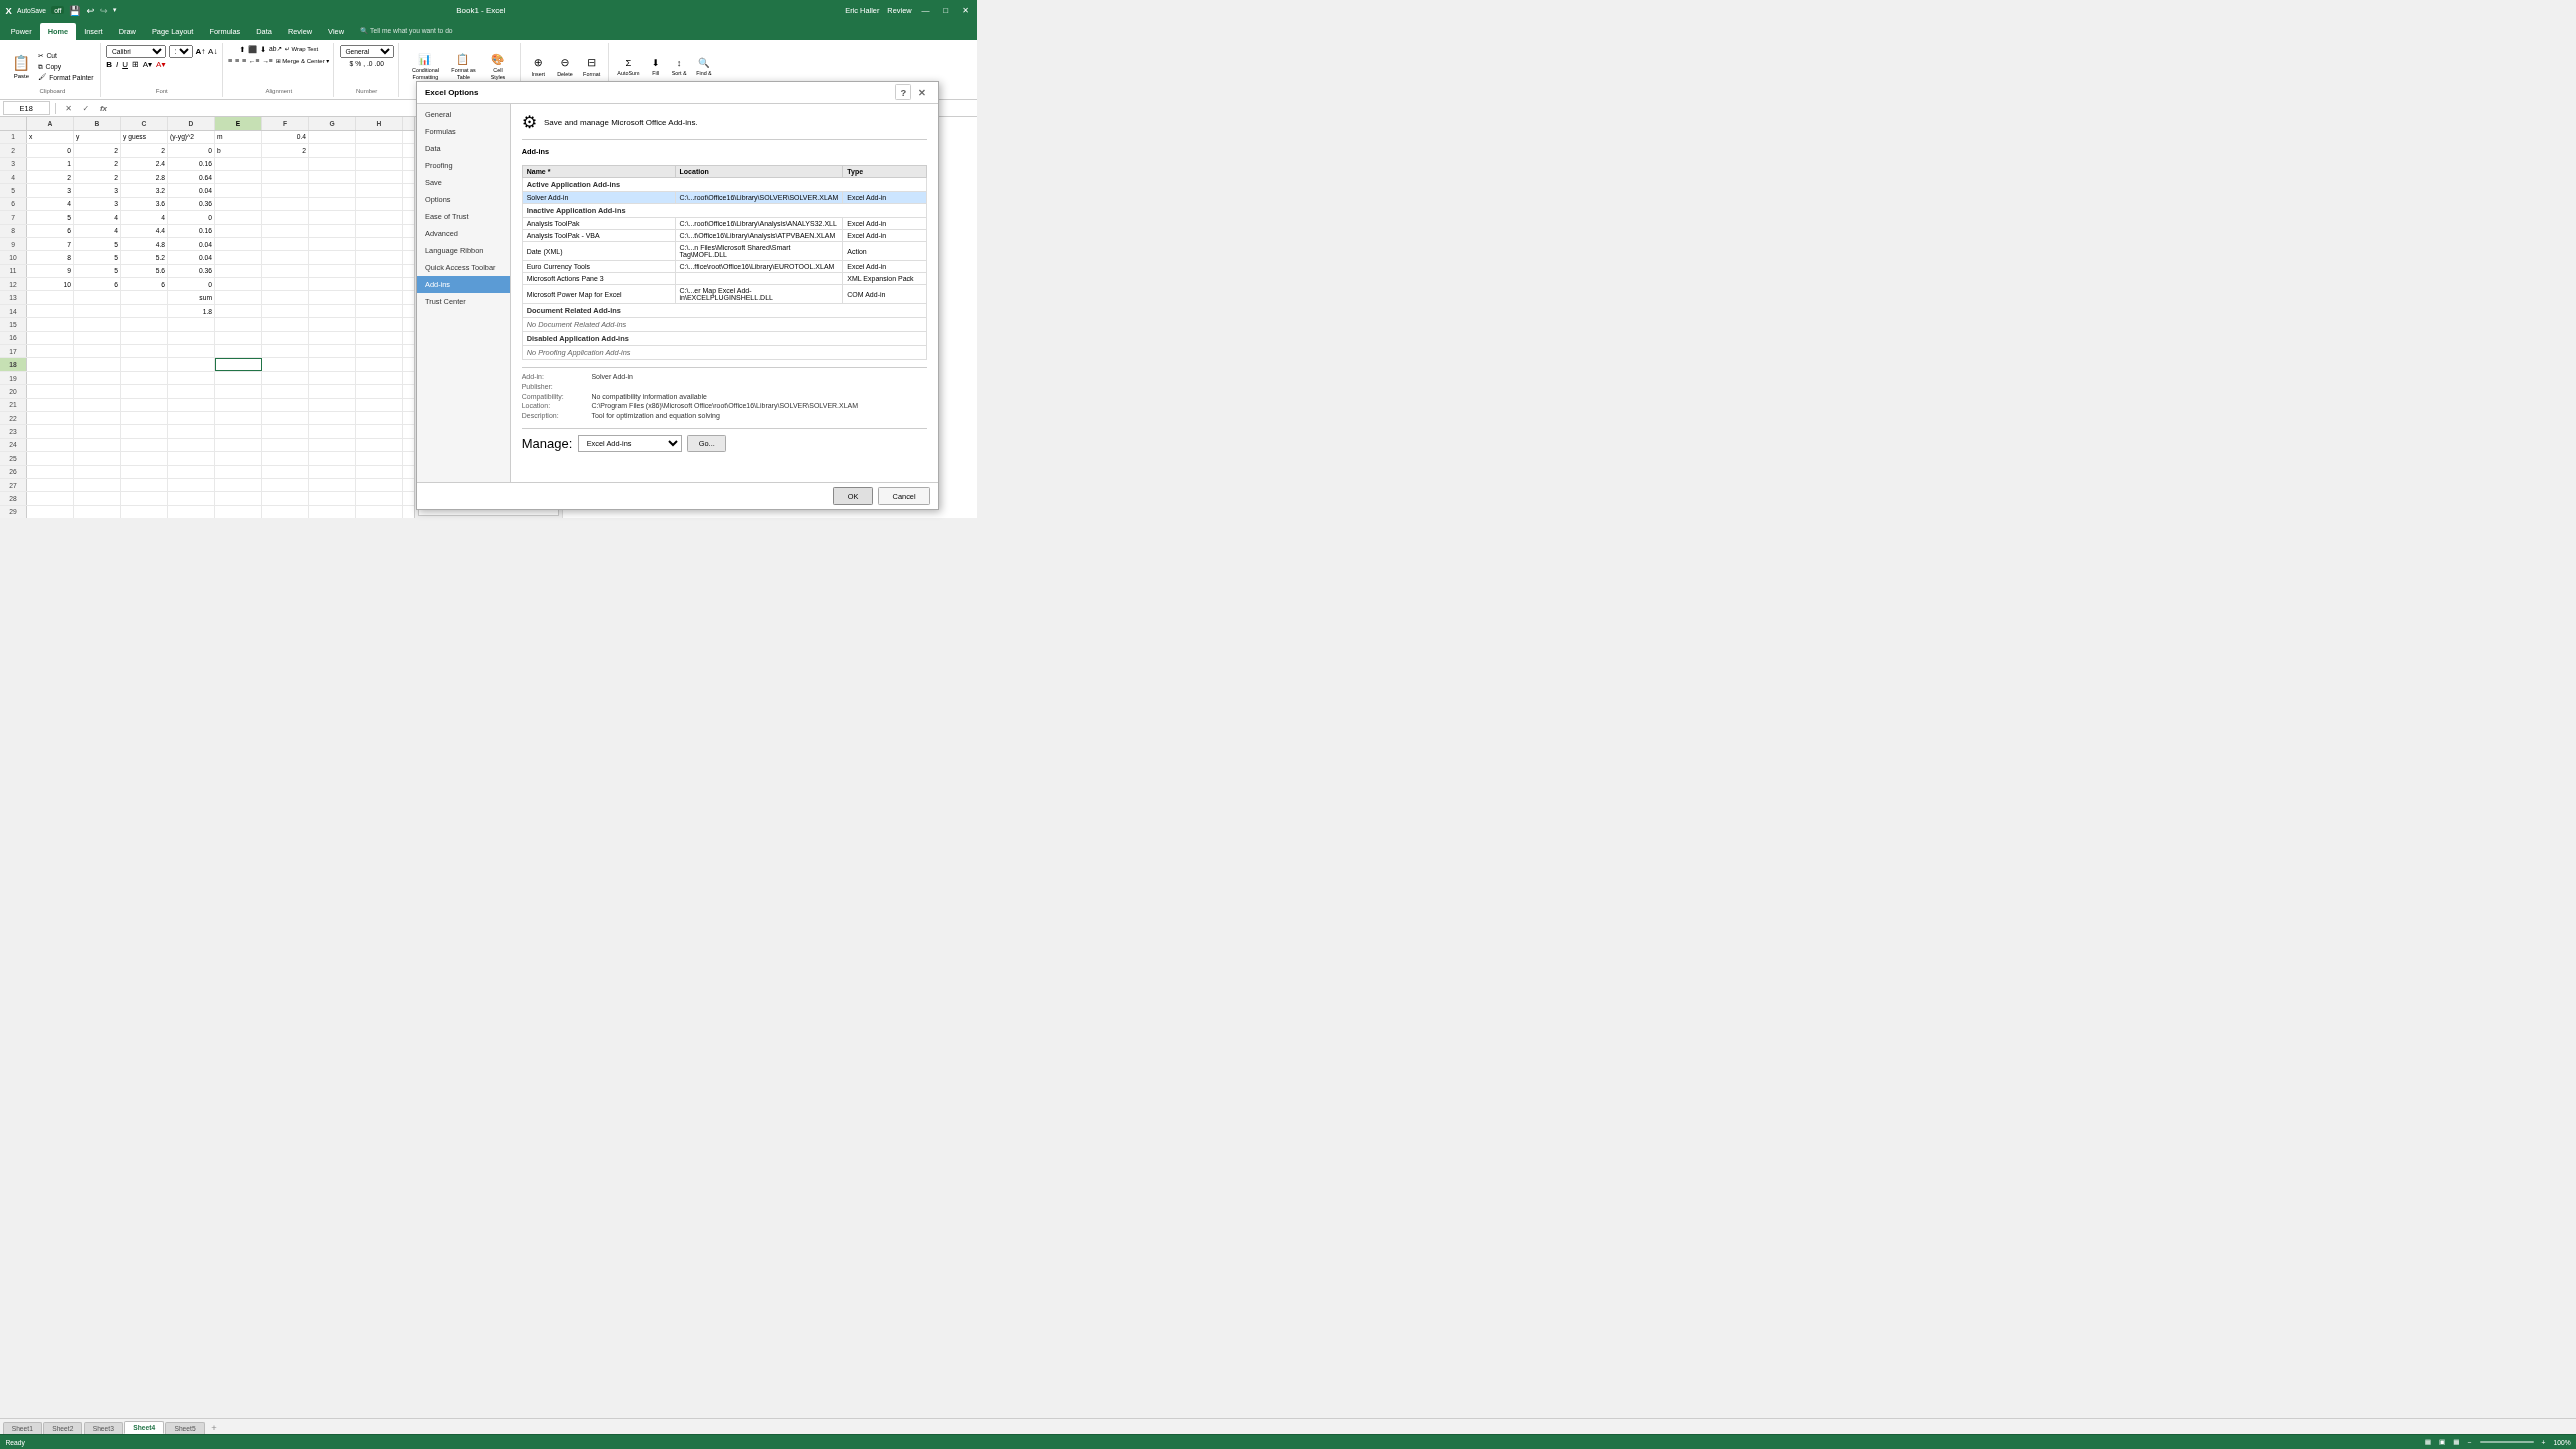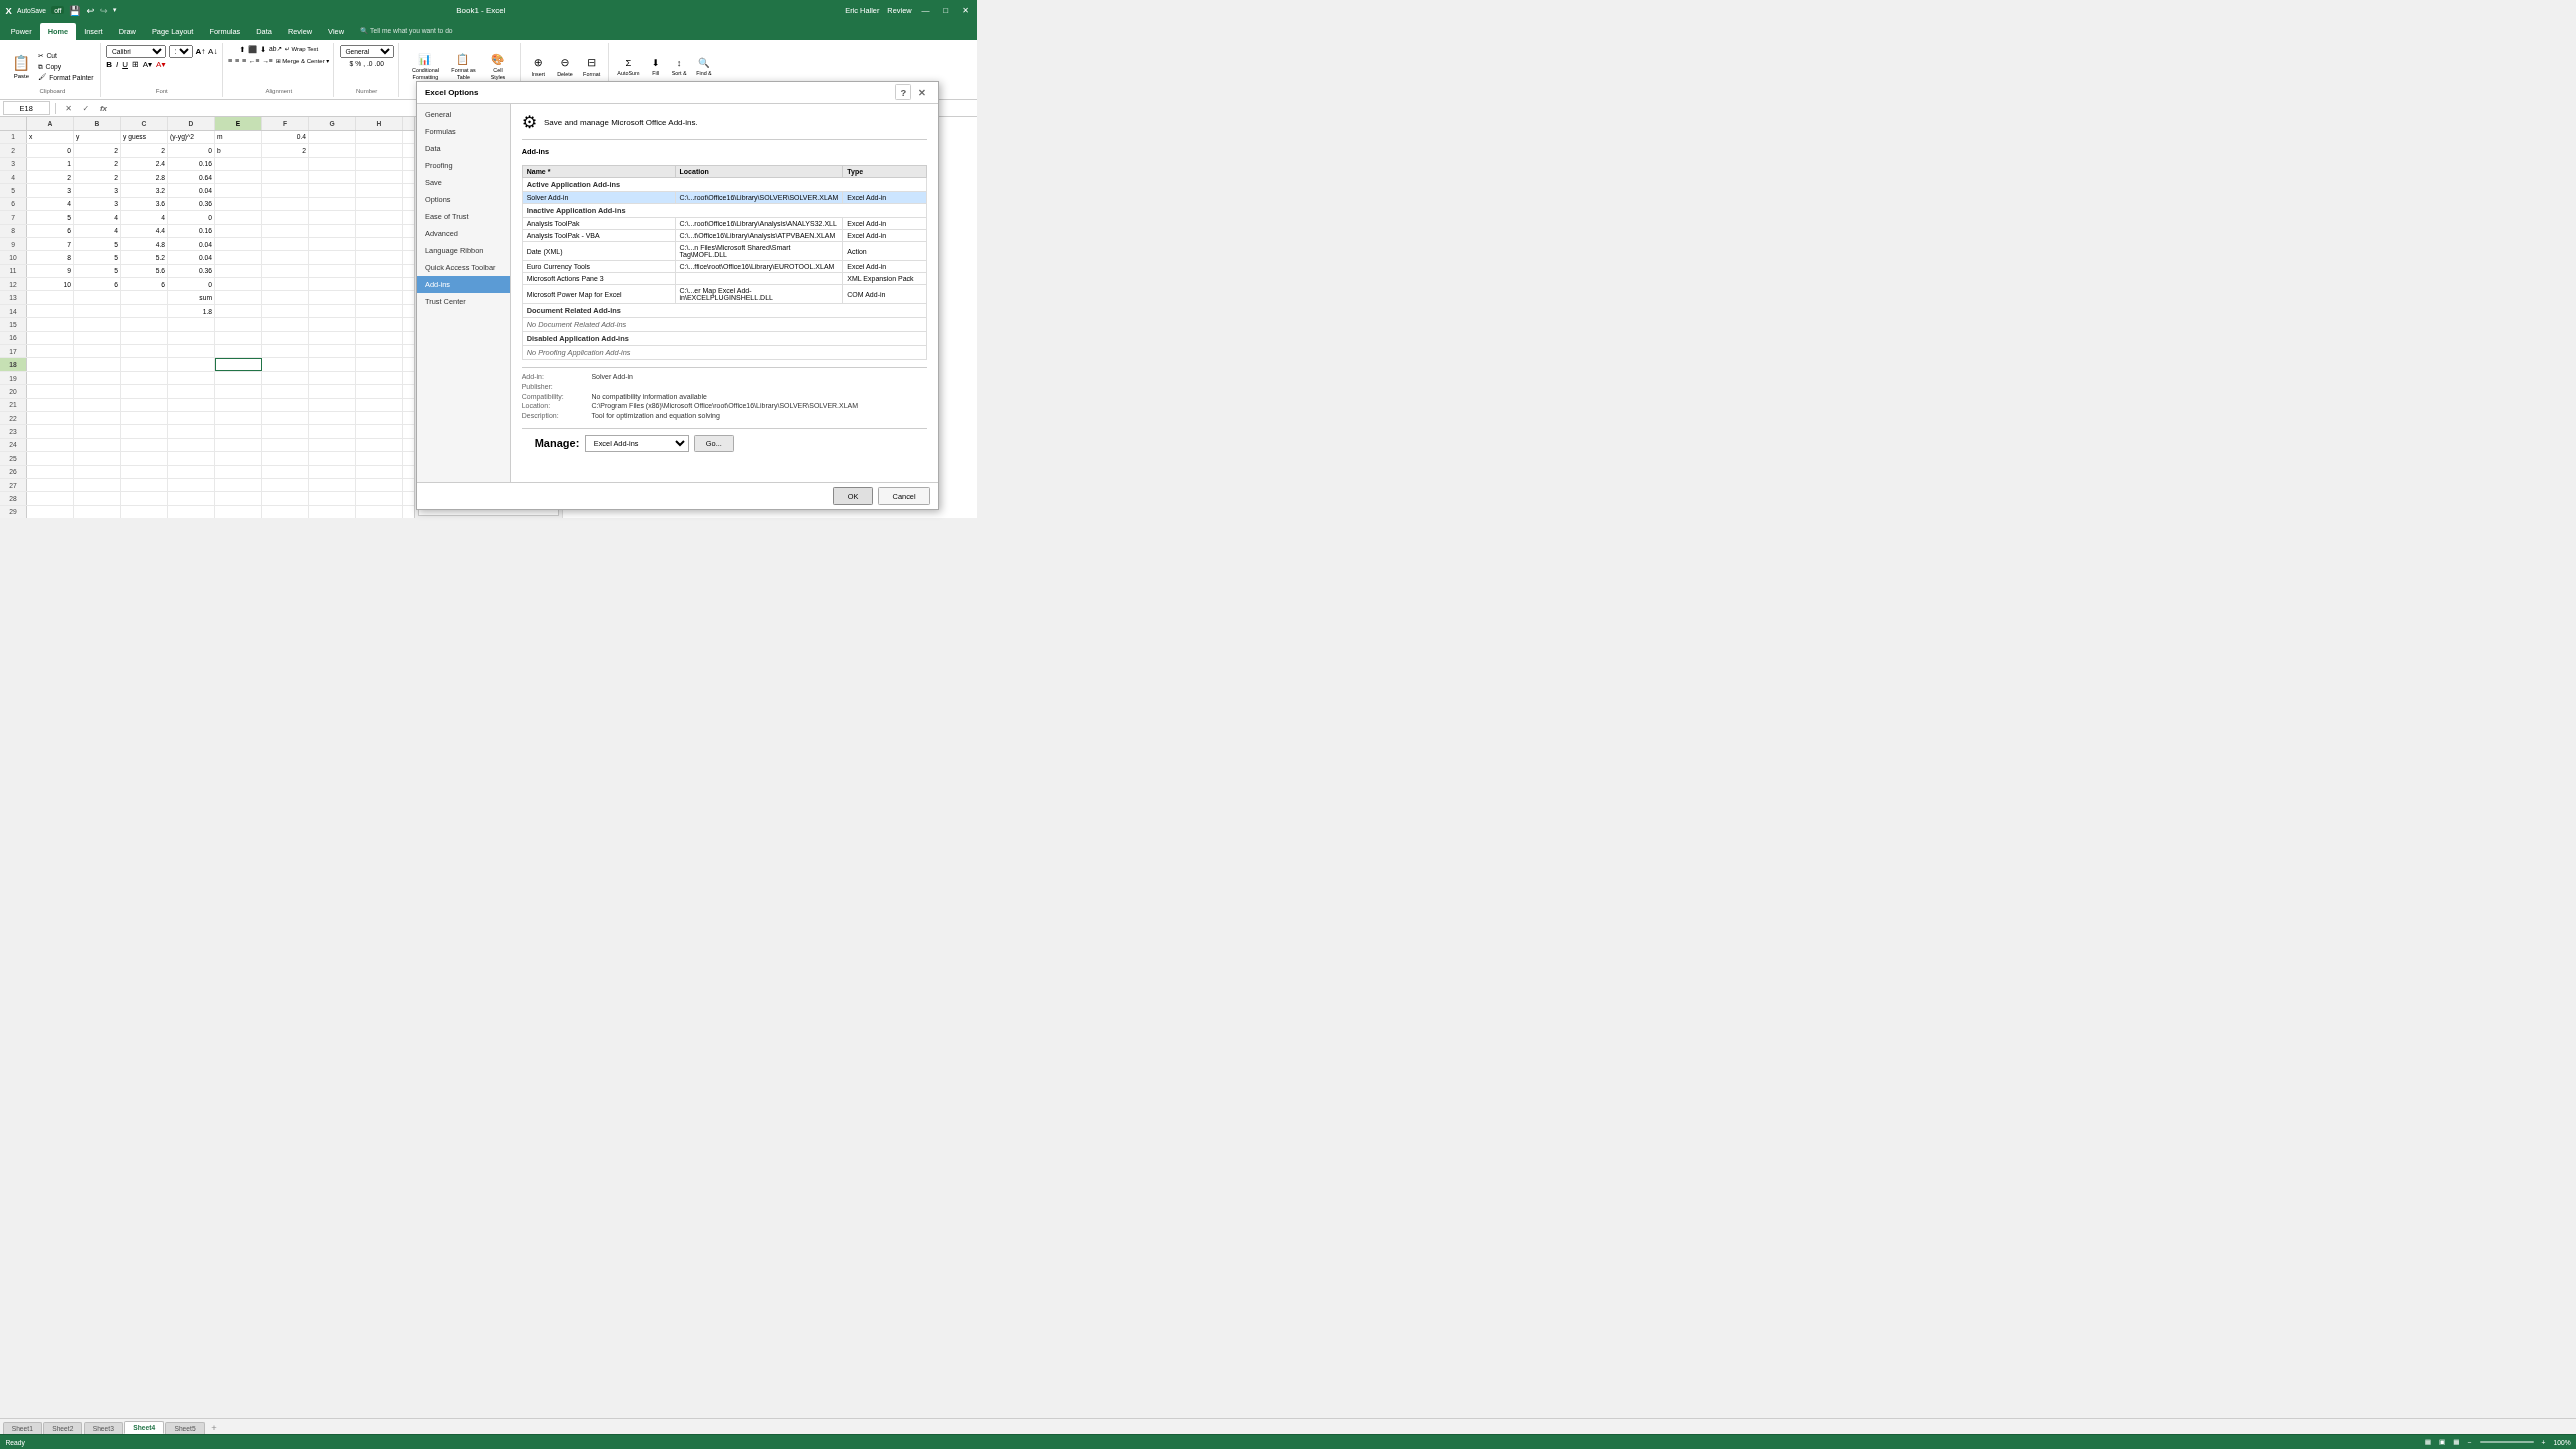--- a/index.html
+++ b/index.html
@@ -296,21 +296,21 @@
     .detail-label { color: #666; font-weight: 500; }
     .detail-value { color: #333; }
     .manage-row {
       display: flex;
       align-items: center;
       gap: 5.4px;
       border-top: 0.7px solid #ccc;
       padding-top: 5.4px;
       margin-top: 2.7px;
     }
-    .manage-label { font-size: 11px; font-weight: 700; margin-left: 13px; }
+    .manage-label { font-size: 13px; font-weight: 400; }
     .manage-select {
       padding: 2px 4px;
       font-size: 7.4px;
       border: 0.7px solid #aaa;
       background: white;
       min-width: 81px;
     }
     .go-btn {
       padding: 2.7px 10.7px;
       font-size: 7.4px;

